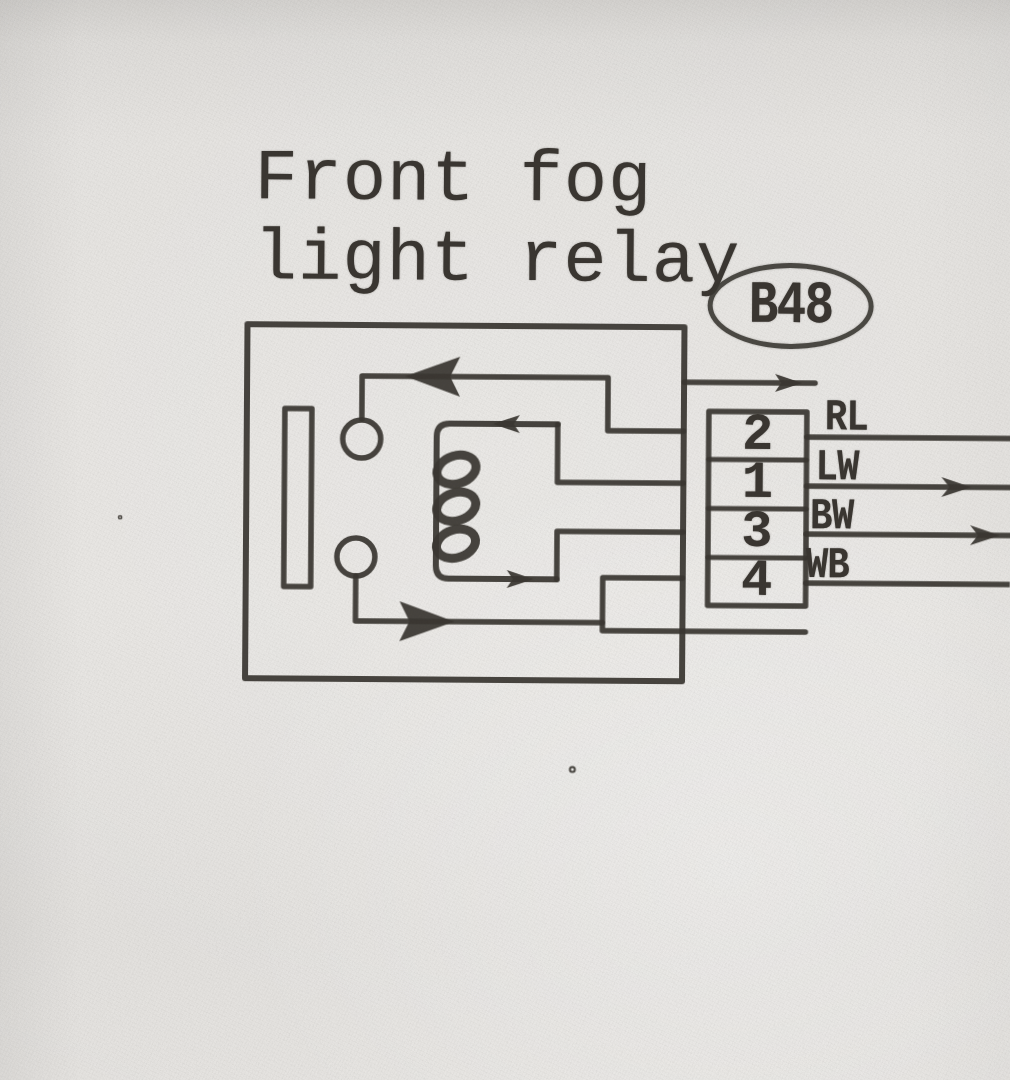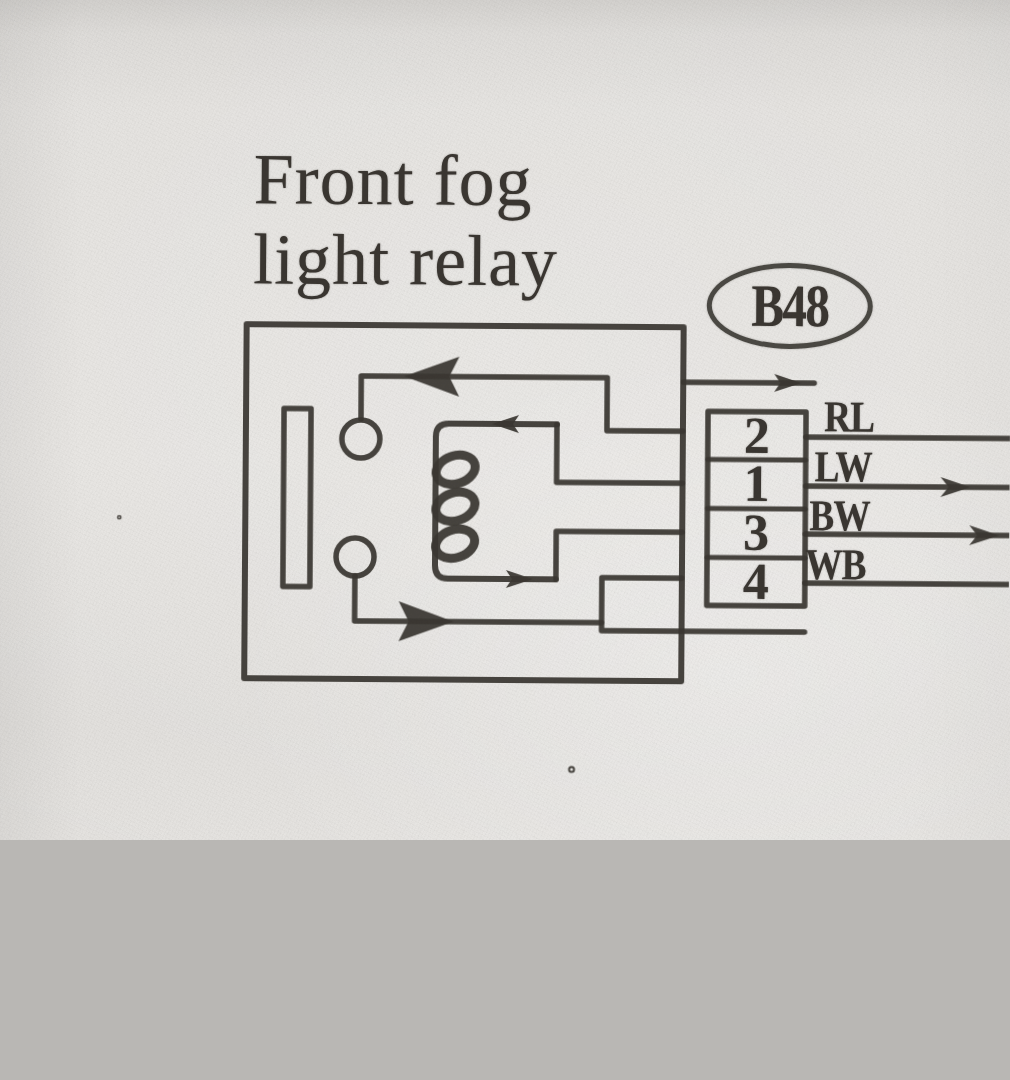--- a/index.html
+++ b/index.html
@@ -1,18 +1,18 @@
 <!DOCTYPE html>
 <html><head>
 <meta charset="utf-8">
 <style>
   html,body{margin:0;padding:0;background:#b9b7b4;}
   .photo{
-    position:relative;width:1010px;height:840px;overflow:hidden;
-    font-family:Liberation Serif, serif;
+    position:relative;width:1010px;height:1080px;overflow:hidden;
+    font-family:Liberation Mono, monospace;
     background:
       radial-gradient(90% 70% at 72% 80%, rgba(255,255,255,.30) 0%, rgba(255,255,255,0) 55%),
       radial-gradient(140% 120% at 50% 42%, rgba(255,255,255,.16) 0%, rgba(0,0,0,0) 62%),
       linear-gradient(90deg, rgba(0,0,0,.045) 0%, rgba(0,0,0,0) 8%, rgba(0,0,0,0) 90%, rgba(0,0,0,.02) 100%),
       linear-gradient(180deg, #d2d0cd 0%, #dedcd9 4%, #e5e3e0 13%, #e8e6e3 55%, #e3e1de 86%, #e6e4e1 100%);
   }
   .texture{
     position:absolute;inset:0;pointer-events:none;opacity:.5;
     background:
       repeating-linear-gradient(115deg, rgba(110,106,100,.05) 0 1px, rgba(0,0,0,0) 1px 3px),

